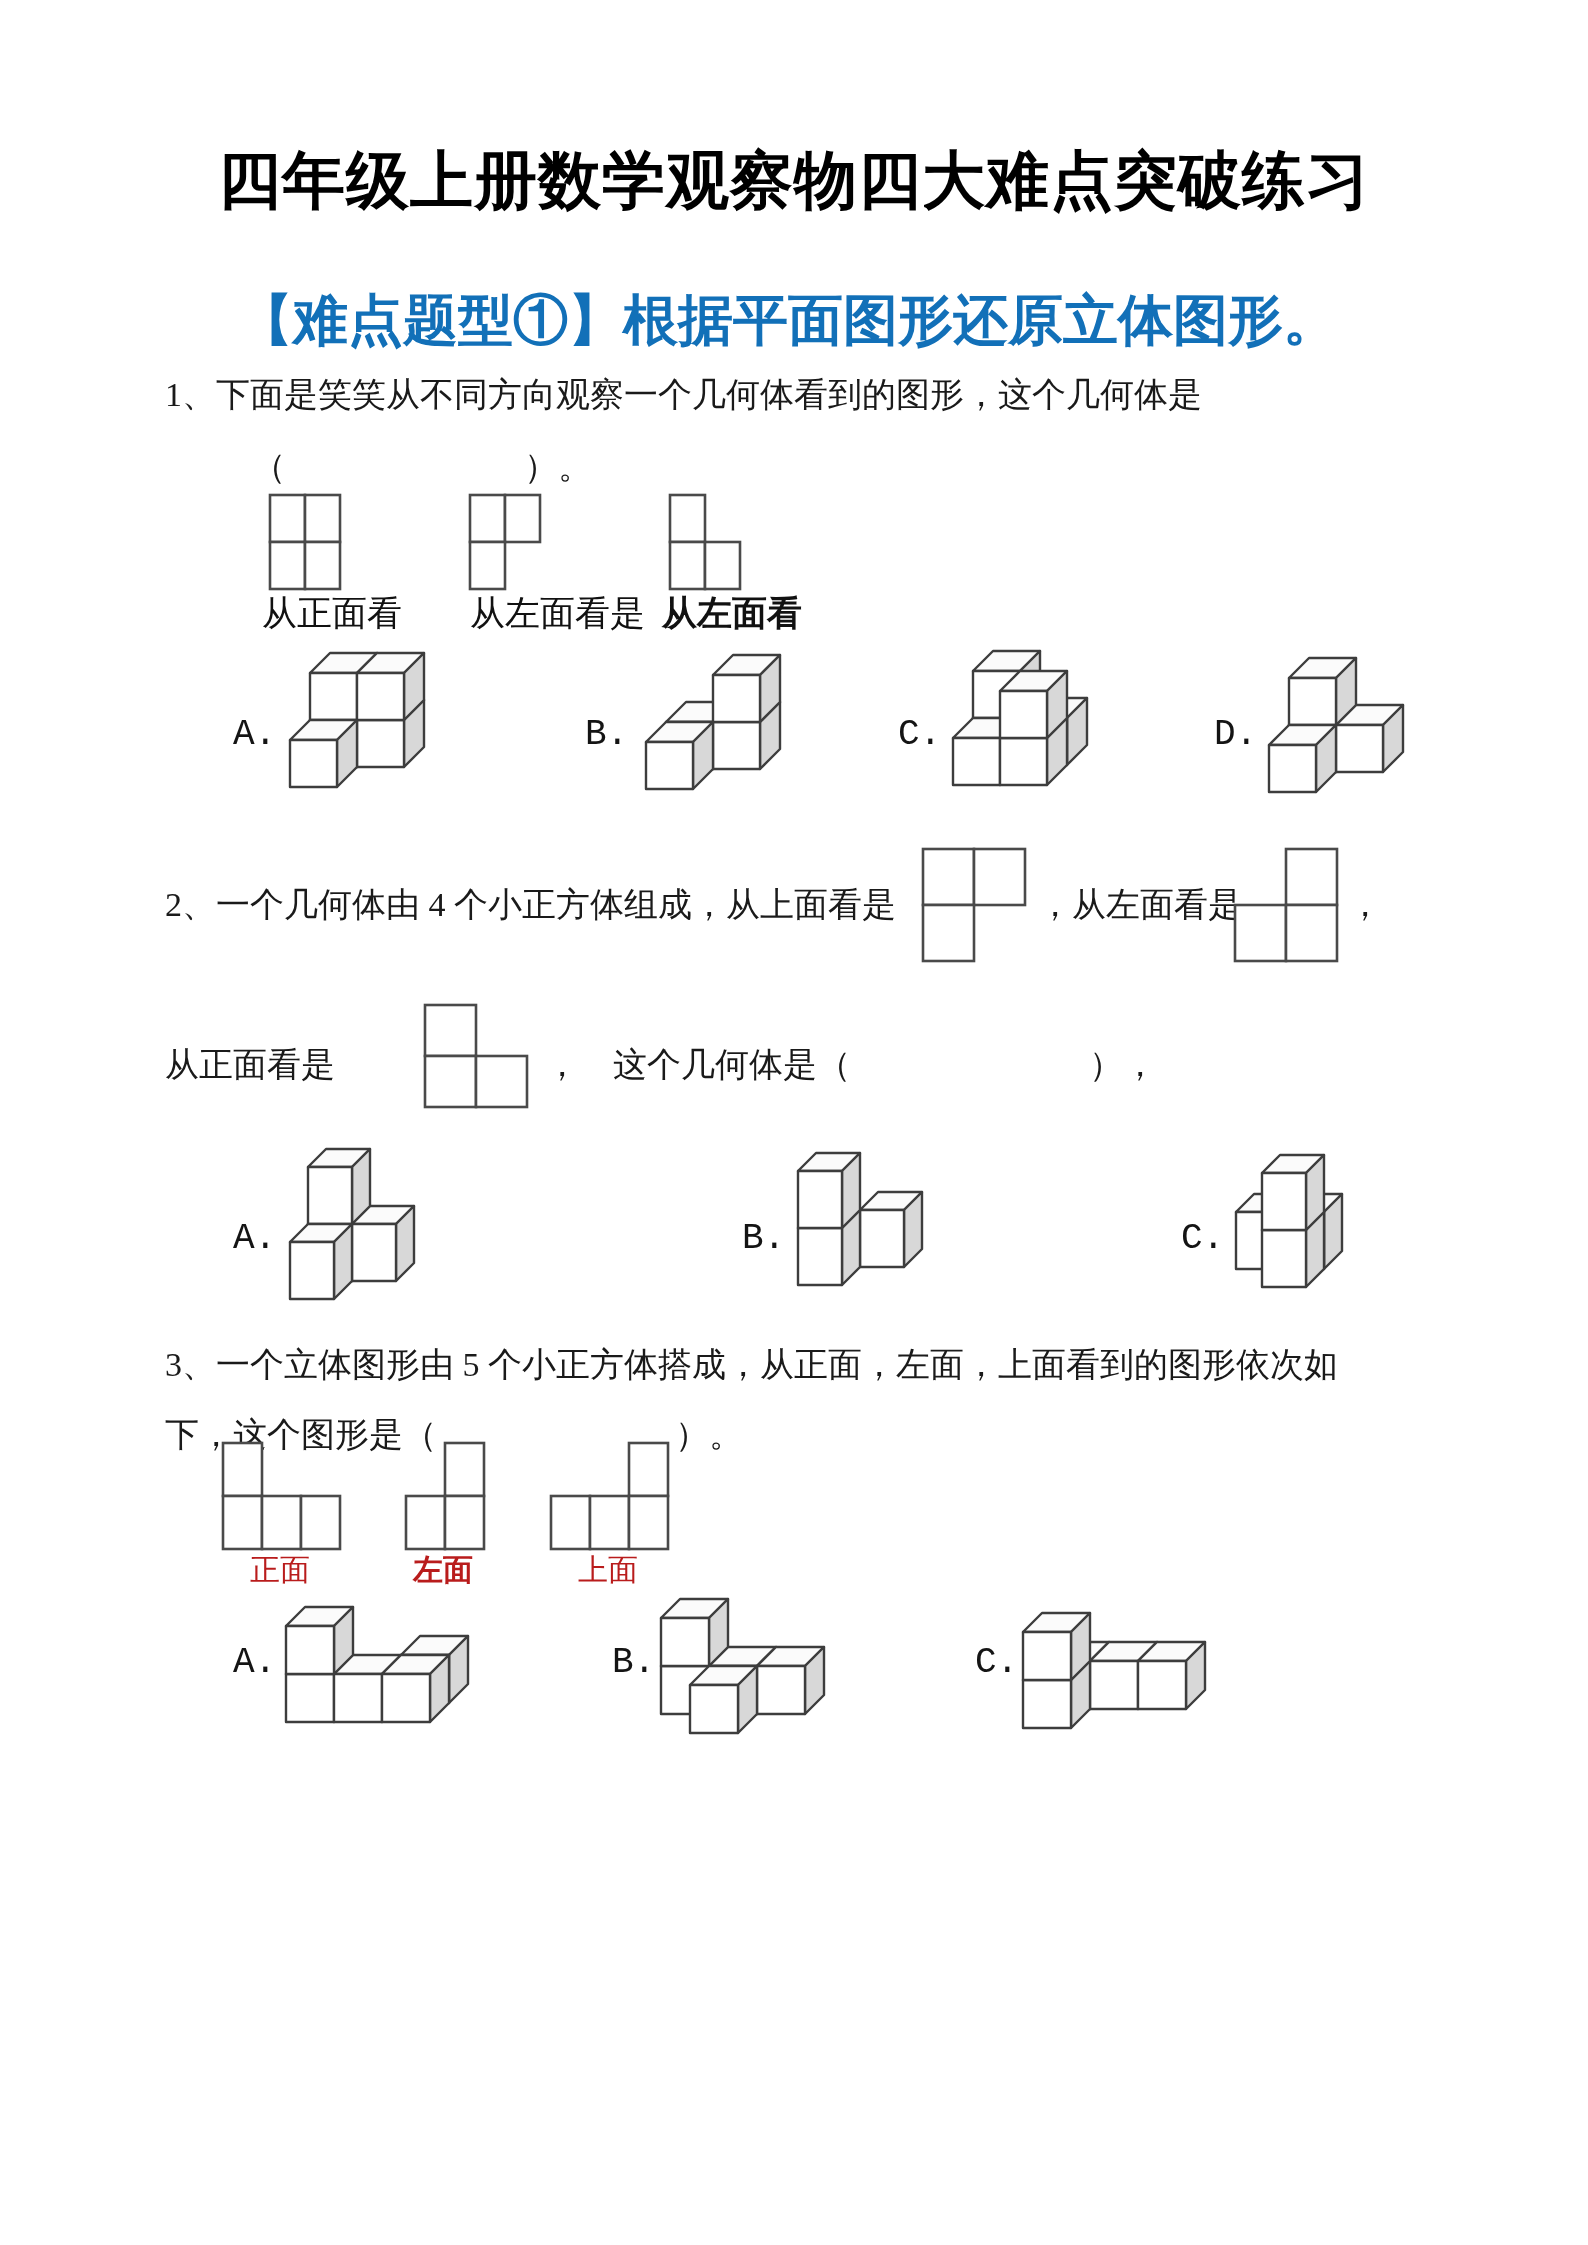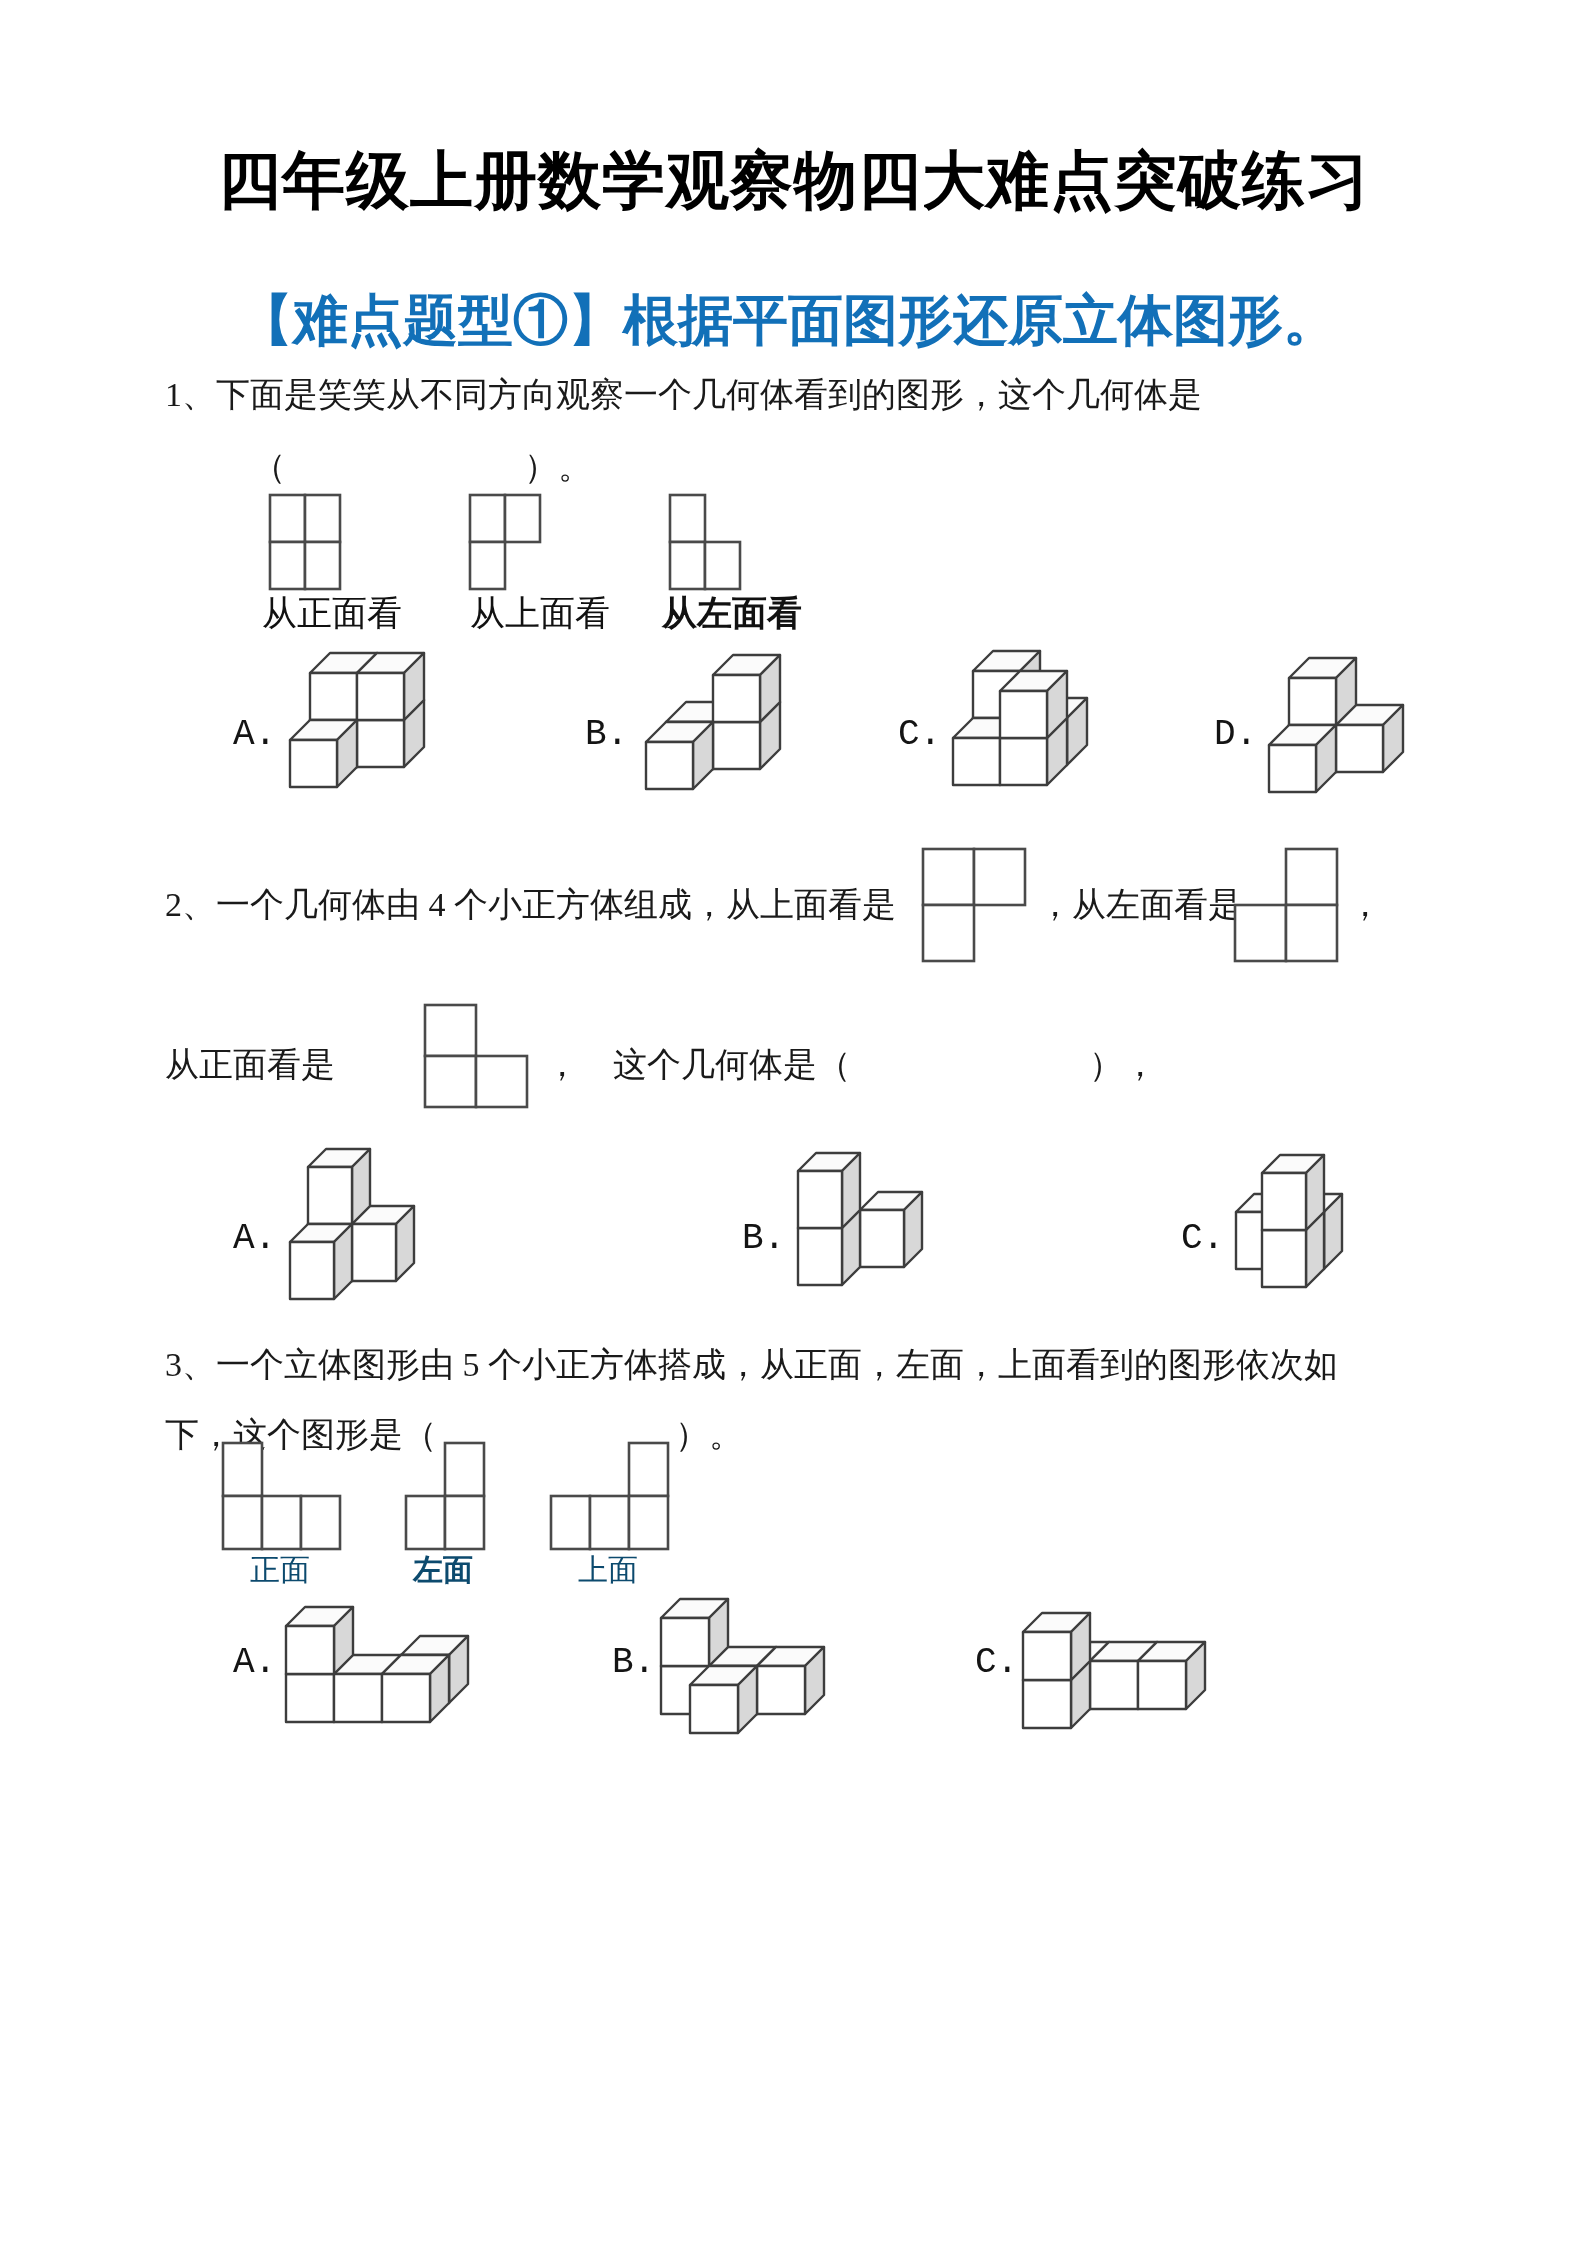--- a/index.html
+++ b/index.html
@@ -5,21 +5,21 @@
   html,body{margin:0;padding:0;background:#ffffff;}
   #page{position:relative;width:1588px;height:2245px;background:#ffffff;overflow:hidden;
         font-family:"Liberation Serif",serif;}
   .abs{position:absolute;}
   .title{width:1588px;text-align:center;font-family:"Liberation Sans",sans-serif;
          font-weight:bold;font-size:63px;color:#000;letter-spacing:1px;white-space:nowrap;}
   .heading{font-family:"Liberation Sans",sans-serif;font-weight:bold;font-size:55px;
            white-space:nowrap;}
   .body-text{font-family:"Liberation Serif",serif;font-size:34px;color:#1a1a1a;white-space:nowrap;}
   .view-label{font-family:"Liberation Sans",sans-serif;font-size:35px;color:#111;white-space:nowrap;}
-  .view-label-lg{font-family:"Liberation Sans",sans-serif;font-size:30px;color:#0c4a6e;white-space:nowrap;}
+  .view-label-lg{font-family:"Liberation Sans",sans-serif;font-size:30px;color:#b91c1c;white-space:nowrap;}
   .opt-letter{font-family:"Liberation Mono",monospace;font-size:36px;color:#141414;white-space:nowrap;}
   .fig svg{display:block;}
 </style>
 </head>
 <body>
 
 <div id="page">
 
   <div class="abs title" style="left:0px;top:138px;">四年级上册数学观察物四大难点突破练习</div>
 
@@ -44,21 +44,21 @@
       </svg>
     </div>
   <div class="abs fig" style="left:667px;top:492px;">
       <svg width="76" height="100" viewBox="0 0 76 100" xmlns="http://www.w3.org/2000/svg">
         <rect x="3" y="3" width="35" height="47" fill="#ffffff" stroke="#4a4a4a" stroke-width="2.6"></rect>
         <rect x="3" y="50" width="35" height="47" fill="#ffffff" stroke="#4a4a4a" stroke-width="2.6"></rect>
         <rect x="38" y="50" width="35" height="47" fill="#ffffff" stroke="#4a4a4a" stroke-width="2.6"></rect>
       </svg>
     </div>
   <div class="abs view-label" style="left:262px;top:590px;">从正面看</div>
-  <div class="abs view-label" style="left:470px;top:590px;">从上面看</div>
+  <div class="abs view-label" style="left:470px;top:590px;">从左面看是</div>
   <div class="abs view-label" style="left:662px;top:590px;font-weight:bold;">从左面看</div>
 
   <div class="abs opt-letter" style="left:233px;top:714px;">A.</div>
   <div class="abs fig" style="left:287px;top:650px;">
       <svg width="140" height="140" viewBox="-3 -137 140 140" xmlns="http://www.w3.org/2000/svg">
         <polygon points="20,-67 40,-87 87,-87 67,-67" fill="#fbfbfb" stroke="#3d3d3d" stroke-width="2.4" stroke-linejoin="round"></polygon>
         <polygon points="67,-67 87,-87 87,-40 67,-20" fill="#d8d8d8" stroke="#3d3d3d" stroke-width="2.4" stroke-linejoin="round"></polygon>
         <polygon points="20,-67 67,-67 67,-20 20,-20" fill="#ffffff" stroke="#3d3d3d" stroke-width="2.4" stroke-linejoin="round"></polygon>
         <polygon points="67,-67 87,-87 134,-87 114,-67" fill="#fbfbfb" stroke="#3d3d3d" stroke-width="2.4" stroke-linejoin="round"></polygon>
         <polygon points="114,-67 134,-87 134,-40 114,-20" fill="#d8d8d8" stroke="#3d3d3d" stroke-width="2.4" stroke-linejoin="round"></polygon>

